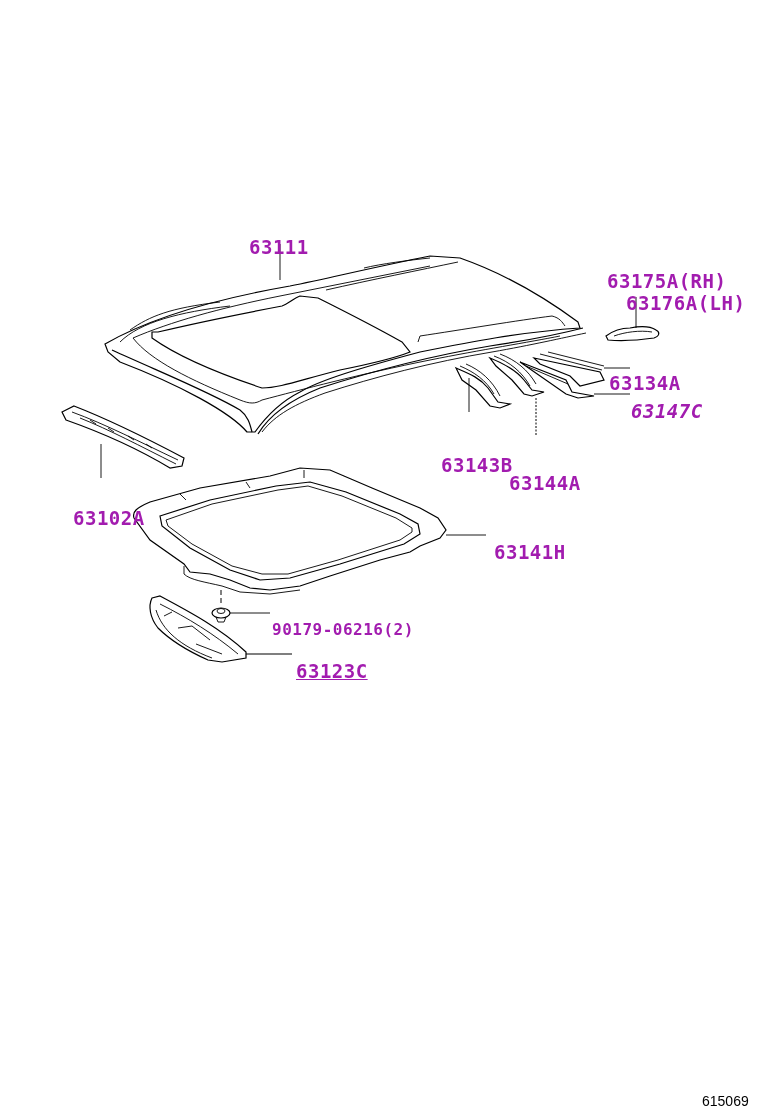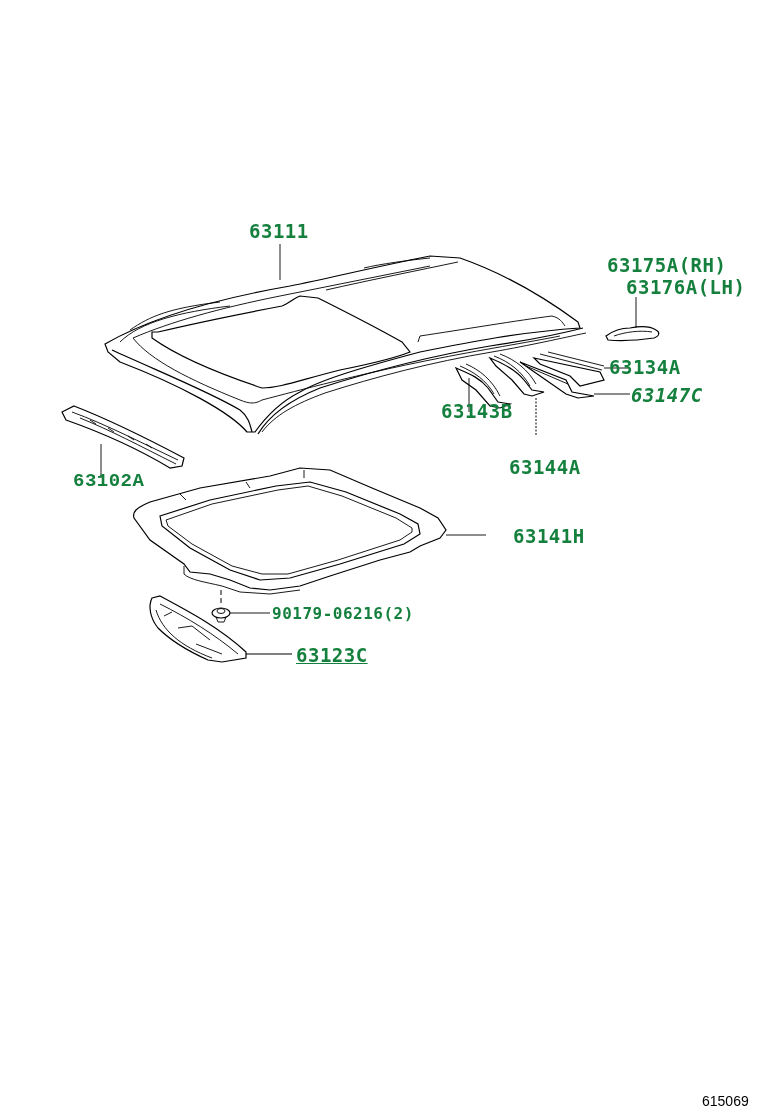--- a/index.html
+++ b/index.html
@@ -3,25 +3,26 @@
   <meta charset="utf-8">
   <style>
     html, body { margin: 0; padding: 0; background: #ffffff; }
     body { width: 760px; height: 1112px; position: relative; overflow: hidden; }
     svg.drawing { position: absolute; left: 0; top: 0; width: 760px; height: 1112px; }
     .part-label {
       position: absolute;
       font-family: "DejaVu Sans Mono", "Liberation Mono", monospace;
       font-weight: bold;
       font-size: 19px;
-      color: #15803d;
+      color: #a21caf;
       letter-spacing: 0.5px;
       white-space: nowrap;
       line-height: 1;
       cursor: pointer;
+      margin-top: 16px;
     }
     .part-label.small { font-size: 16px; }
     .ref-code {
       position: absolute;
       font-family: "Liberation Sans", sans-serif;
       font-size: 14px;
       color: #000;
       line-height: 1;
     }
     .ln { stroke: #000; stroke-width: 1.2; fill: none; }
@@ -116,20 +117,20 @@
     <path class="ln-thin" d="M156,610 C162,630 180,646 212,658"></path>
   </g>
   <line class="ln" x1="246" y1="654" x2="292" y2="654"></line>
 </svg>
 
 <div class="part-label" style="left:249px; top:222px;">63111</div>
 <div class="part-label" style="left:607px; top:256px;text-align:center;">63175A(RH)</div>
 <div class="part-label" style="left:626px; top:278px;">63176A(LH)</div>
 <div class="part-label" style="left:609px; top:358px;">63134A</div>
 <div class="part-label" style="left:631px; top:386px;font-style:italic;">63147C</div>
-<div class="part-label" style="left:441px; top:402px;">63143B</div>
+<div class="part-label" style="left:441px; top:440px;">63143B</div>
 <div class="part-label" style="left:509px; top:458px;">63144A</div>
-<div class="part-label" style="left:73px; top:472px;font-family:Liberation Mono, monospace;">63102A</div>
-<div class="part-label" style="left:513px; top:527px;">63141H</div>
+<div class="part-label" style="left:73px; top:493px;">63102A</div>
+<div class="part-label" style="left:494px; top:527px;">63141H</div>
 <div class="part-label small" style="left:272px; top:606px;">90179-06216(2)</div>
 <div class="part-label" style="left:296px; top:646px;text-decoration:underline;">63123C</div>
 
 <div class="ref-code" style="left:702px; top:1094px;">615069</div>
 
 </body></html>

